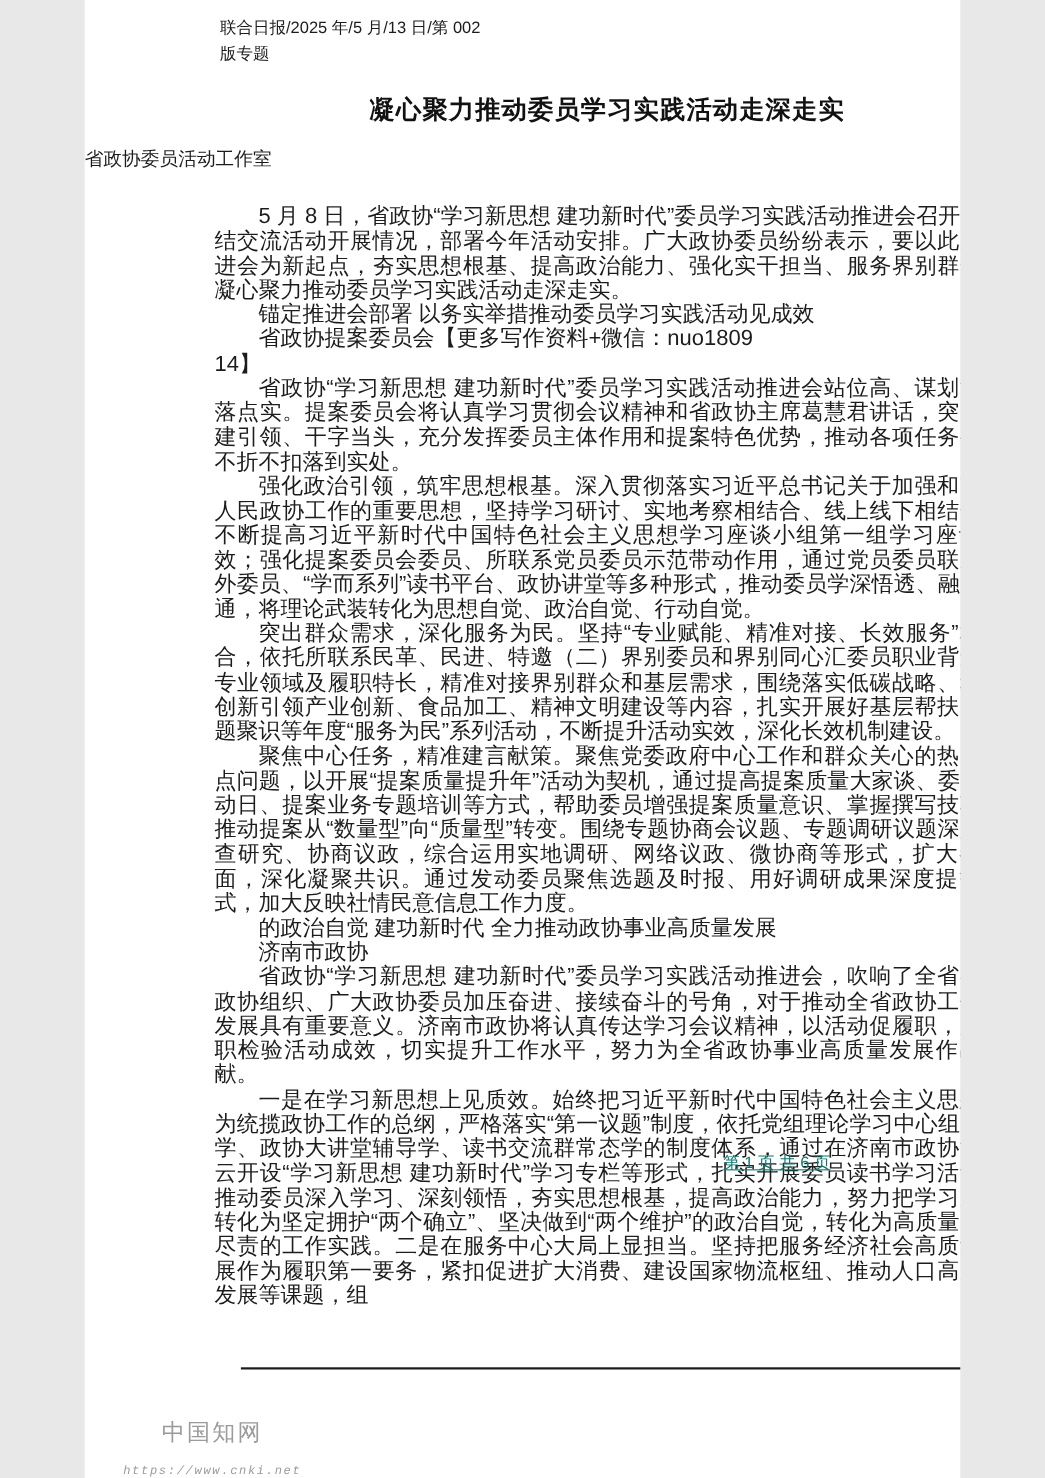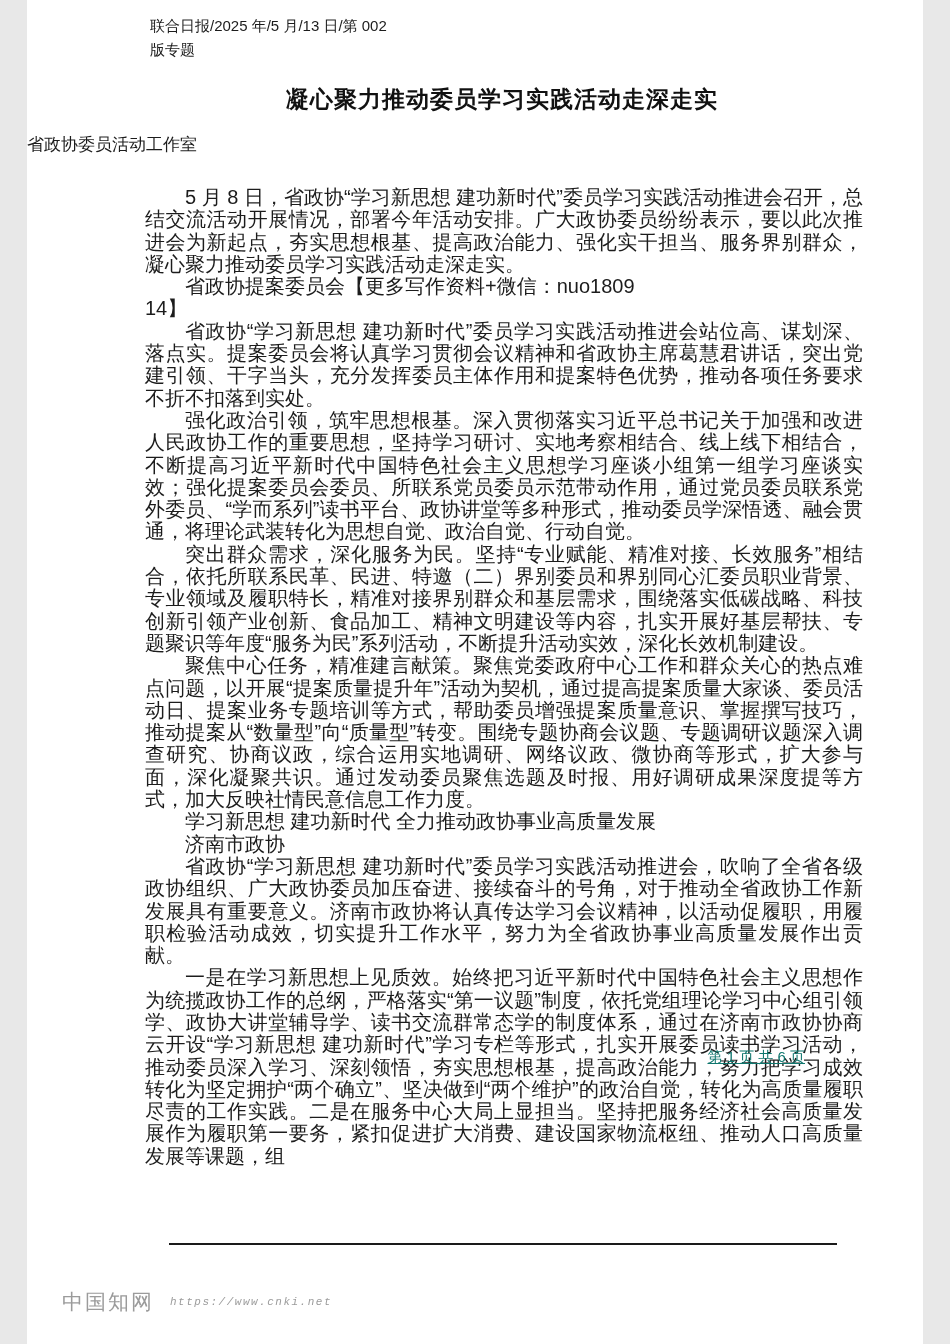--- a/index.html
+++ b/index.html
@@ -1,19 +1,19 @@
 <!DOCTYPE html>
 <html><head>
 <meta charset="utf-8">
 <style>
   * { margin: 0; padding: 0; box-sizing: border-box; }
   html, body { background: #e8e8e8; }
   .page {
     position: relative;
-    width: 896px;
+    width: 796px;
     height: 1344px;
     margin: 0 auto;
     background: #ffffff;
     font-family: "Liberation Sans", "DejaVu Sans", sans-serif;
     color: #1c1c1c;
     overflow: hidden;
     padding-left: 48px;
   }
   .header-source {
     position: absolute;
@@ -75,20 +75,21 @@
     background: #1a1a1a;
   }
   .watermark {
     position: absolute;
     left: 35px;
     top: 1288px;
     display: flex;
     align-items: center;
     gap: 16px;
     color: #9b9b9b;
+    flex-direction: column;
   }
   .watermark .brand {
     font-family: "Liberation Serif", "DejaVu Serif", serif;
     font-size: 21px;
     letter-spacing: 2px;
   }
   .watermark .url {
     font-family: "Liberation Mono", "DejaVu Sans Mono", monospace;
     font-size: 11px;
     letter-spacing: 1.5px;
@@ -104,27 +105,28 @@
     <div>联合日报/2025 年/5 月/13 日/第 002</div>
     <div>版专题</div>
   </div>
 
   <h1 class="article-title">凝心聚力推动委员学习实践活动走深走实</h1>
 
   <div class="article-author">省政协委员活动工作室</div>
 
   <div class="article-body">
       <p class="para">5 月 8 日，省政协“学习新思想 建功新时代”委员学习实践活动推进会召开，总结交流活动开展情况，部署今年活动安排。广大政协委员纷纷表示，要以此次推进会为新起点，夯实思想根基、提高政治能力、强化实干担当、服务界别群众，凝心聚力推动委员学习实践活动走深走实。</p>
+      <p class="para">锚定推进会部署 以务实举措推动委员学习实践活动见成效</p>
       <p class="para">省政协提案委员会【更多写作资料+微信：nuo1809
 14】</p>
       <p class="para">省政协“学习新思想 建功新时代”委员学习实践活动推进会站位高、谋划深、落点实。提案委员会将认真学习贯彻会议精神和省政协主席葛慧君讲话，突出党建引领、干字当头，充分发挥委员主体作用和提案特色优势，推动各项任务要求不折不扣落到实处。</p>
       <p class="para">强化政治引领，筑牢思想根基。深入贯彻落实习近平总书记关于加强和改进人民政协工作的重要思想，坚持学习研讨、实地考察相结合、线上线下相结合，不断提高习近平新时代中国特色社会主义思想学习座谈小组第一组学习座谈实效；强化提案委员会委员、所联系党员委员示范带动作用，通过党员委员联系党外委员、“学而系列”读书平台、政协讲堂等多种形式，推动委员学深悟透、融会贯通，将理论武装转化为思想自觉、政治自觉、行动自觉。</p>
       <p class="para">突出群众需求，深化服务为民。坚持“专业赋能、精准对接、长效服务”相结合，依托所联系民革、民进、特邀（二）界别委员和界别同心汇委员职业背景、专业领域及履职特长，精准对接界别群众和基层需求，围绕落实低碳战略、科技创新引领产业创新、食品加工、精神文明建设等内容，扎实开展好基层帮扶、专题聚识等年度“服务为民”系列活动，不断提升活动实效，深化长效机制建设。</p>
       <p class="para">聚焦中心任务，精准建言献策。聚焦党委政府中心工作和群众关心的热点难点问题，以开展“提案质量提升年”活动为契机，通过提高提案质量大家谈、委员活动日、提案业务专题培训等方式，帮助委员增强提案质量意识、掌握撰写技巧，推动提案从“数量型”向“质量型”转变。围绕专题协商会议题、专题调研议题深入调查研究、协商议政，综合运用实地调研、网络议政、微协商等形式，扩大参与面，深化凝聚共识。通过发动委员聚焦选题及时报、用好调研成果深度提等方式，加大反映社情民意信息工作力度。</p>
-      <p class="para">学习新思想 建功新时代 全力推动政协事业高质量发展</p>
+      <p class="para">的政治自觉 建功新时代 全力推动政协事业高质量发展</p>
       <p class="para">济南市政协</p>
       <p class="para">省政协“学习新思想 建功新时代”委员学习实践活动推进会，吹响了全省各级政协组织、广大政协委员加压奋进、接续奋斗的号角，对于推动全省政协工作新发展具有重要意义。济南市政协将认真传达学习会议精神，以活动促履职，用履职检验活动成效，切实提升工作水平，努力为全省政协事业高质量发展作出贡献。</p>
       <p class="para">一是在学习新思想上见质效。始终把习近平新时代中国特色社会主义思想作为统揽政协工作的总纲，严格落实“第一议题”制度，依托党组理论学习中心组引领学、政协大讲堂辅导学、读书交流群常态学的制度体系，通过在济南市政协协商云开设“学习新思想 建功新时代”学习专栏等形式，扎实开展委员读书学习活动，推动委员深入学习、深刻领悟，夯实思想根基，提高政治能力，努力把学习成效转化为坚定拥护“两个确立”、坚决做到“两个维护”的政治自觉，转化为高质量履职尽责的工作实践。二是在服务中心大局上显担当。坚持把服务经济社会高质量发展作为履职第一要务，紧扣促进扩大消费、建设国家物流枢纽、推动人口高质量发展等课题，组</p>
     </div>
 
   <div class="page-indicator">第 1 页 共 6 页</div>
 
   <div class="divider"></div>
 
   <div class="watermark">

